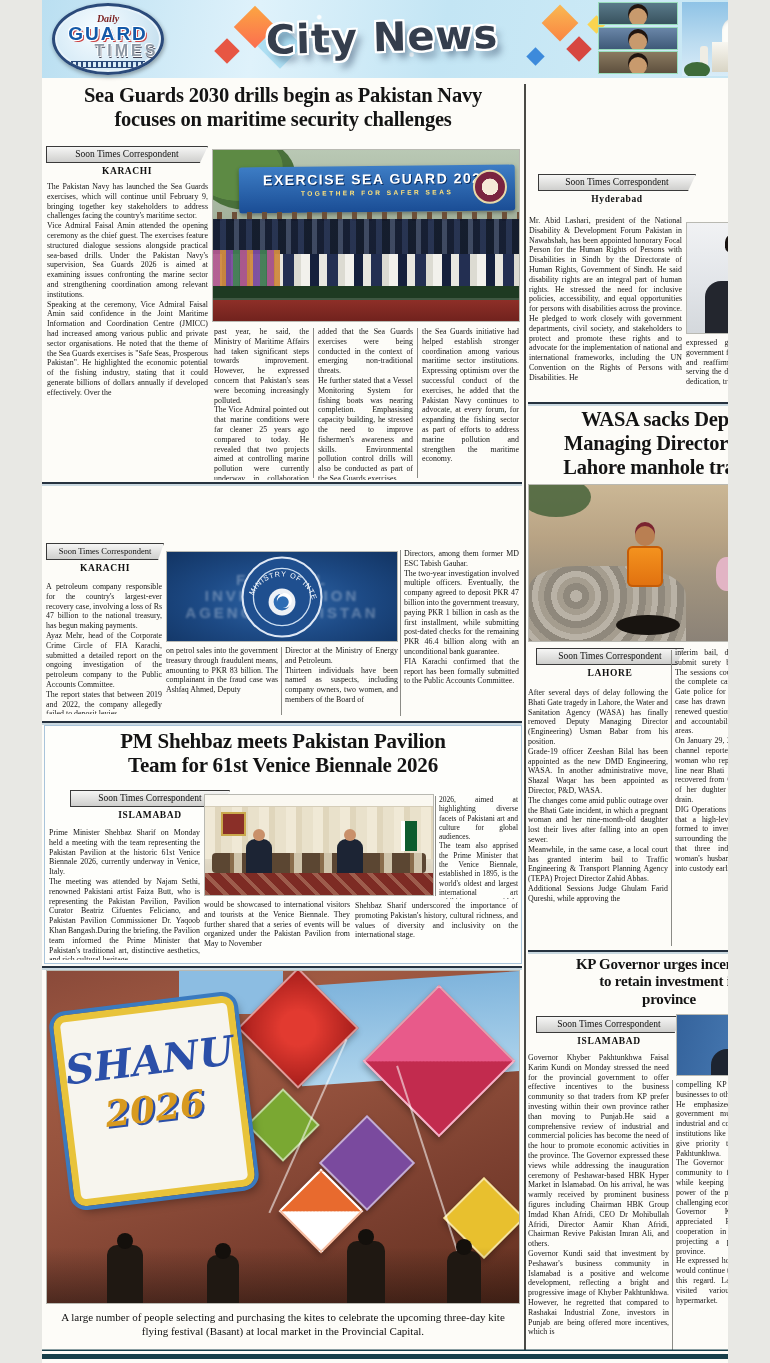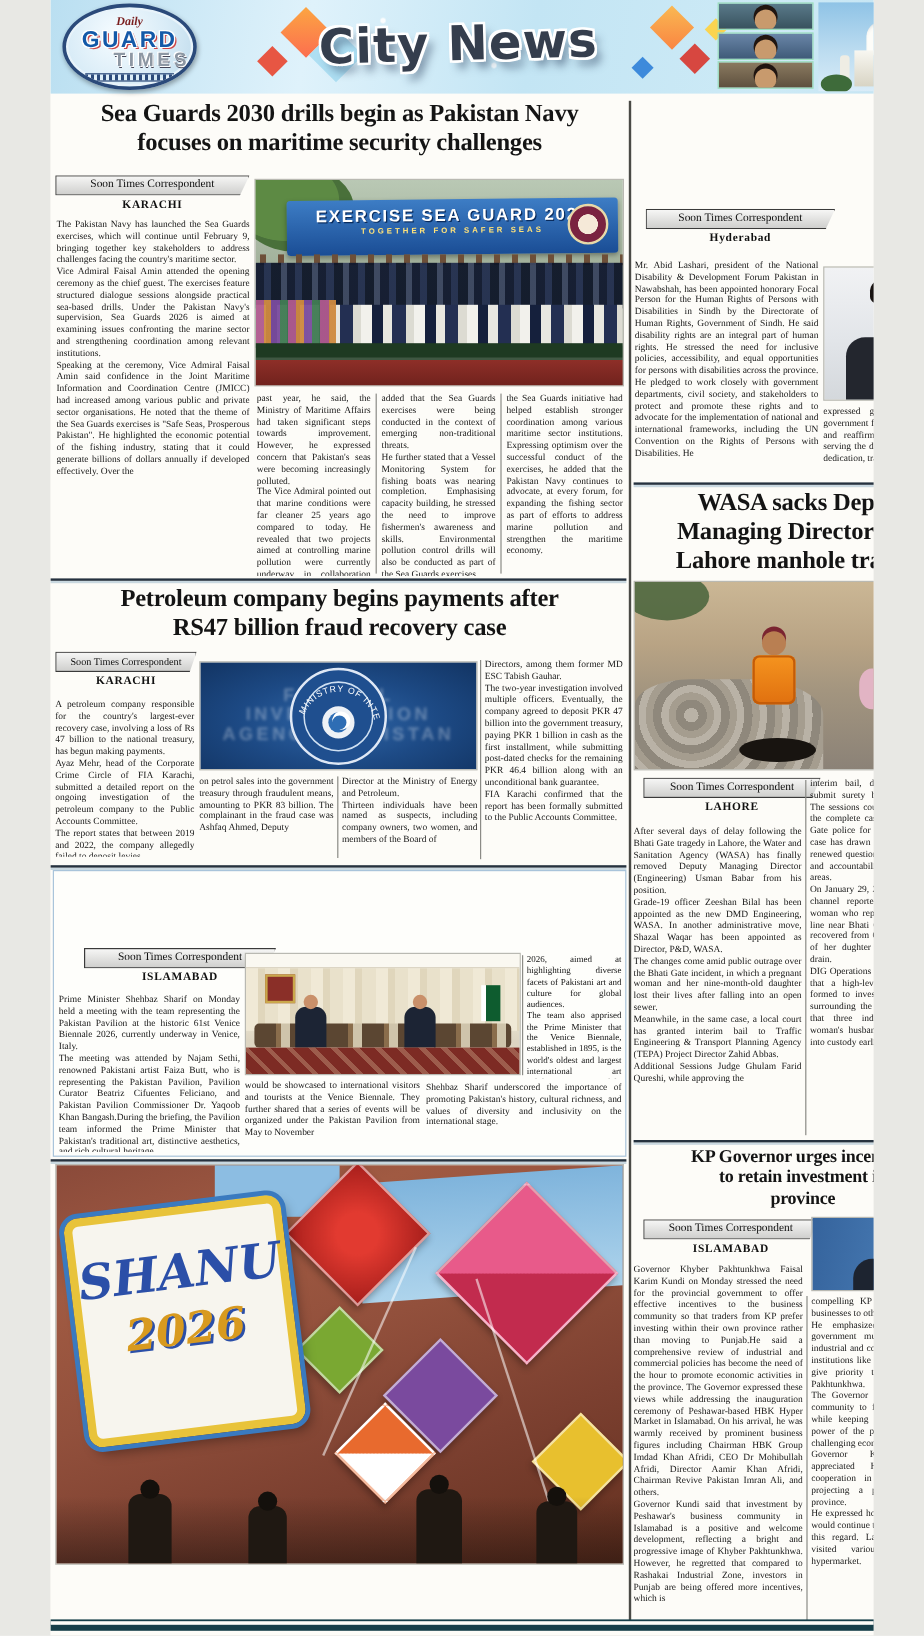--- a/index.html
+++ b/index.html
@@ -222,22 +222,20 @@
 The Vice Admiral pointed out that marine conditions were far cleaner 25 years ago compared to today. He revealed that two projects aimed at controlling marine pollution were currently underway in collaboration with the Sindh government. He</div>
   <div class="vline" style="left:271px;top:328px;height:150px;"></div>
   <div class="col" style="left:276px;top:327px;width:95px;height:153px;">added that the Sea Guards exercises were being conducted in the context of emerging non-traditional threats.
 He further stated that a Vessel Monitoring System for fishing boats was nearing completion. Emphasising capacity building, he stressed the need to improve fishermen's awareness and skills. Environmental pollution control drills will also be conducted as part of the Sea Guards exercises.
 Vice Admiral Faisal Amin said</div>
   <div class="vline" style="left:375px;top:328px;height:150px;"></div>
   <div class="col" style="left:380px;top:327px;width:97px;height:153px;">the Sea Guards initiative had helped establish stronger coordination among various maritime sector institutions. Expressing optimism over the successful conduct of the exercises, he added that the Pakistan Navy continues to advocate, at every forum, for expanding the fishing sector as part of efforts to address marine pollution and strengthen the maritime economy.</div>
 
   <div class="hline" style="left:0;top:482px;width:480px;"></div>
 
-  <div class="h1" style="left:8px;top:488px;width:466px;font-size:20.5px;">Petroleum company begins payments after
-RS47 billion fraud recovery case</div>
 
   <div class="byl" style="left:4px;top:543px;width:118px;">
     <div class="byl-box" style="font-size:8.5px;">Soon Times Correspondent</div>
     <div class="byl-city">KARACHI</div>
   </div>
 
   <div id="ph-fia" class="photo" style="left:124px;top:551px;width:232px;height:91px;">
     <div class="fia-bgtext">Federal Investigation Agency, Pakistan</div>
     <svg class="fia-seal" viewBox="0 0 100 100">
       <circle cx="50" cy="50" r="47" fill="#1f4f8f" stroke="#dfe8f5" stroke-width="2.5"></circle>
@@ -262,20 +260,22 @@
   <div class="col" style="left:243px;top:646px;width:113px;height:70px;">Director at the Ministry of Energy and Petroleum.
 Thirteen individuals have been named as suspects, including company owners, two women, and members of the Board of</div>
   <div class="vline" style="left:358px;top:550px;height:166px;"></div>
   <div class="col" style="left:362px;top:549px;width:115px;height:168px;">Directors, among them former MD ESC Tabish Gauhar.
 The two-year investigation involved multiple officers. Eventually, the company agreed to deposit PKR 47 billion into the government treasury, paying PKR 1 billion in cash as the first installment, while submitting post-dated checks for the remaining PKR 46.4 billion along with an unconditional bank guarantee.
 FIA Karachi confirmed that the report has been formally submitted to the Public Accounts Committee.</div>
 
   <div class="hline" style="left:0;top:721px;width:480px;"></div>
 
   <div class="artbox" style="left:2px;top:725px;width:478px;height:239px;"></div>
+  <div class="h1" style="left:8px;top:729px;width:466px;font-size:21px;">PM Shehbaz meets Pakistan Pavilion
+Team for 61st Venice Biennale 2026</div>
 
   <div class="byl" style="left:28px;top:790px;width:160px;">
     <div class="byl-box">Soon Times Correspondent</div>
     <div class="byl-city">ISLAMABAD</div>
   </div>
 
   <div id="ph-venice" class="photo" style="left:162px;top:794px;width:230px;height:102px;">
     <div class="v-ceiling"></div>
     <div class="v-curtain"></div>
     <div class="v-frame"></div>
@@ -310,20 +310,21 @@
     <div class="kite-big">
       <div class="kb-t1">SHANU</div>
       <div class="kb-t2">2026</div>
     </div>
     <div class="k-crowd"></div>
     <div class="k-person" style="left:60px;width:36px;height:58px;"></div>
     <div class="k-person" style="left:160px;width:32px;height:48px;"></div>
     <div class="k-person" style="left:300px;width:38px;height:62px;"></div>
     <div class="k-person" style="left:400px;width:34px;height:52px;"></div>
   </div>
+  <div class="caption" style="left:12px;top:1310px;width:458px;">A large number of people selecting and purchasing the kites to celebrate the upcoming three-day kite flying festival (Basant) at local market in the Provincial Capital.</div>
 
 
   <div class="byl" style="left:496px;top:174px;width:158px;">
     <div class="byl-box">Soon Times Correspondent</div>
     <div class="byl-city">Hyderabad</div>
   </div>
 
   <div id="ph-abid" class="photo" style="left:644px;top:222px;width:123px;height:112px;">
     <div class="p-hair" style="left:38px;top:6px;width:48px;height:26px;"></div>
     <div class="p-head" style="left:42px;top:12px;width:40px;height:44px;"></div>

